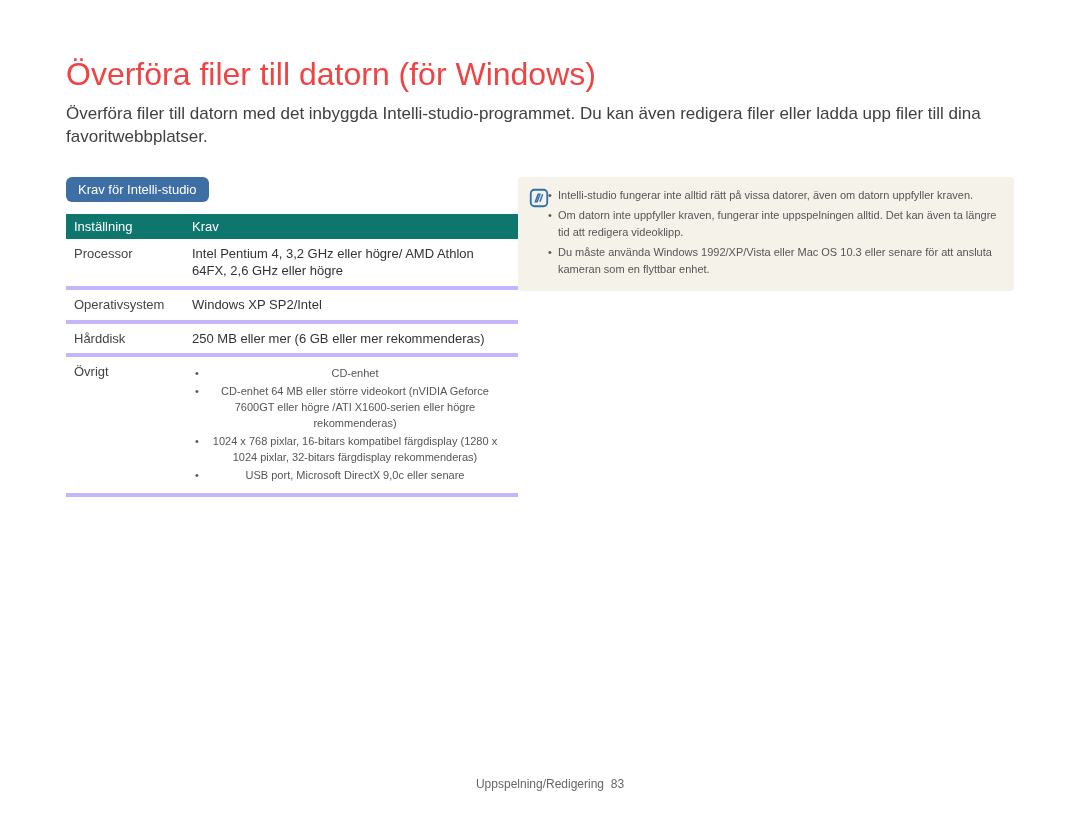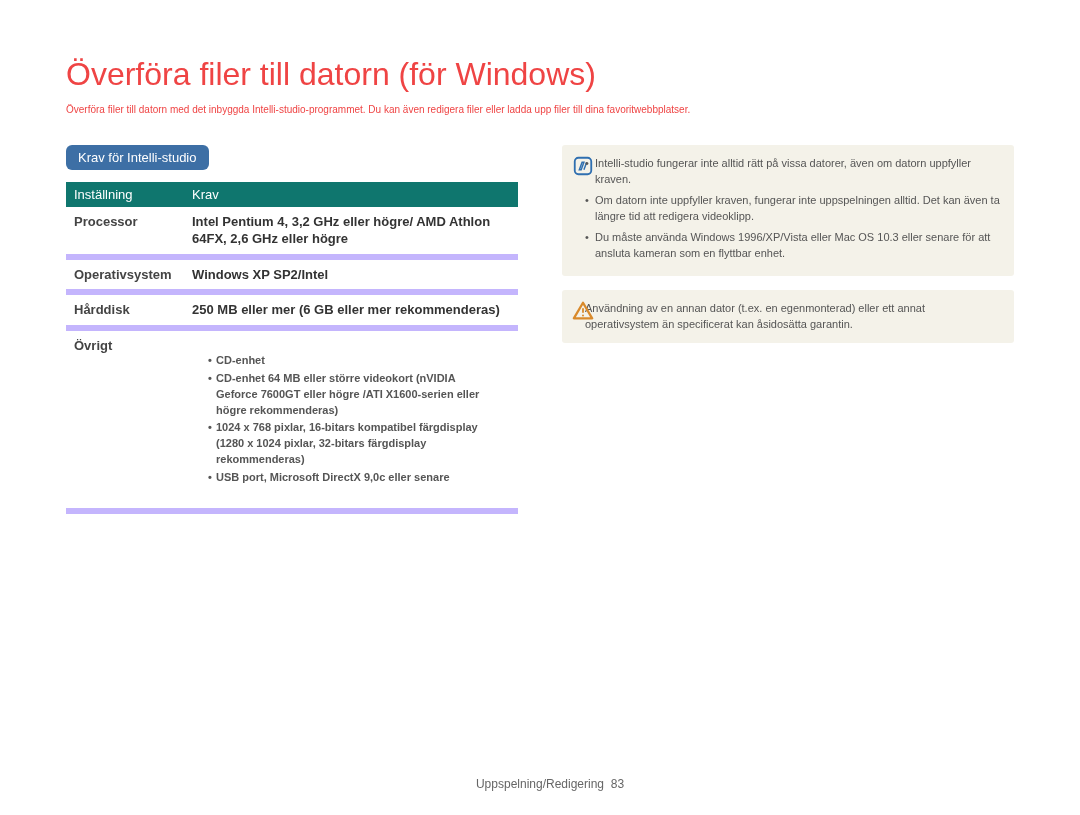--- a/index.html
+++ b/index.html
@@ -1,32 +1,32 @@
 <!DOCTYPE html>
 <html><head>
 <meta charset="utf-8">
 <style>
   * { box-sizing: border-box; margin: 0; padding: 0; }
   html, body { width: 1080px; height: 815px; background: #fff; font-family: Arial, Helvetica, sans-serif; color: #333; }
   .page { padding: 56px 66px 0 66px; position: relative; height: 100%; }
   h1.title { color: #ef4444; font-weight: 400; font-size: 32px; letter-spacing: 0; margin-bottom: 10px; }
-  .intro { font-size: 10px; color: #ef4444; margin-bottom: 28px; line-height: 1.35; }
-  .columns { display: flex; gap: 44px; }
+  .intro { font-size: 17px; color: #404040; margin-bottom: 28px; line-height: 1.35; }
+  .columns { display: flex; }
   .col-left { width: 452px; }
   .col-right { flex: 1; }
   .section-pill { display: inline-block; background: #3d6fa5; color: #fff; font-size: 13px; padding: 5px 12px 5px 12px; border-radius: 6px; margin-bottom: 12px; }
   table.req { width: 100%; border-collapse: collapse; font-size: 13px; }
   table.req th { text-align: left; font-weight: 400; color: #fff; background: #0f766e; padding: 5px 8px; font-size: 13px; }
   table.req th:first-child { width: 118px; }
-  table.req td { padding: 6px 8px; border-bottom: 6px solid #c4b5fd; vertical-align: top; line-height: 1.35; font-weight: bold; }
+  table.req td { padding: 6px 8px; border-bottom: 4px solid #c4b5fd; vertical-align: top; line-height: 1.35; }
   table.req td:first-child { color: #444; }
-  ul.small { list-style: none; padding: 0; margin: 16px; font-size: 11px; color: #555; line-height: 1.45; }
+  ul.small { list-style: none; padding: 0; margin: 3px; font-size: 11px; color: #555; line-height: 1.45; text-align: center; }
   ul.small li { position: relative; padding-left: 8px; margin-bottom: 2px; }
   ul.small li::before { content: "•"; position: absolute; left: 0; top: 0; }
-  .note-box { background: #f4f2e9; border-radius: 3px; padding: 10px 12px 10px 23px; position: relative; font-size: 11px; color: #555; line-height: 1.5; }
+  .note-box { background: #f4f2e9; border-radius: 3px; padding: 10px 12px 10px 30px; position: relative; font-size: 11px; color: #555; line-height: 1.5; }
   .note-box .icon { position: absolute; left: 10px; top: 10px; width: 22px; height: 22px; }
   .note-box.warn .icon svg path.tri { fill: none; stroke: #d98a2b; stroke-width: 2.5; }
   .note-box.info .icon svg rect { fill: none; stroke: #2f6fb0; stroke-width: 2; rx:4; }
   .note-box + .note-box { margin-top: 14px; }
   ul.notelist { list-style: none; padding: 0; margin: 0; }
   ul.notelist li { position: relative; padding-left: 10px; margin-bottom: 4px; }
   ul.notelist li::before { content: "•"; position: absolute; left: 0; top: 0; }
   .footer { position: absolute; bottom: 24px; left: 10px; width: 100%; text-align: center; font-size: 12px; color: #666; }
   .footer .pg { display: inline; }
 </style>
@@ -79,33 +79,23 @@
       <div class="note-box info">
         <span class="icon">
           <svg viewBox="0 0 24 24" width="22" height="22">
             <rect x="3" y="3" width="18" height="18" rx="4" fill="none" stroke="#2f6fb0" stroke-width="2"></rect>
             <path d="M8 16 L11 8 L13 8 L10 16 Z M13 16 L16 8" fill="none" stroke="#2f6fb0" stroke-width="1.6"></path>
           </svg>
         </span>
         <ul class="notelist">
           <li>Intelli-studio fungerar inte alltid rätt på vissa datorer, även om datorn uppfyller kraven.</li>
           <li>Om datorn inte uppfyller kraven, fungerar inte uppspelningen alltid. Det kan även ta längre tid att redigera videoklipp.</li>
-          <li>Du måste använda Windows 1996/XP/Vista eller Mac OS 10.3 eller senare för att ansluta kameran som en  flyttbar enhet.</li>
+          <li>Du måste använda Windows 1992/XP/Vista eller Mac OS 10.3 eller senare för att ansluta kameran som en  flyttbar enhet.</li>
         </ul>
       </div>
 
-      <div class="note-box warn">
-        <span class="icon">
-          <svg viewBox="0 0 24 24" width="22" height="22">
-            <path class="tri" d="M12 3 L22 20 L2 20 Z" fill="none" stroke="#d98a2b" stroke-width="2" stroke-linejoin="round"></path>
-            <line x1="12" y1="9" x2="12" y2="14" stroke="#d98a2b" stroke-width="2"></line>
-            <circle cx="12" cy="17" r="1.1" fill="#d98a2b"></circle>
-          </svg>
-        </span>
-        <span>Användning av en annan dator (t.ex. en egenmonterad) eller ett annat operativsystem än specificerat kan åsidosätta garantin.</span>
-      </div>
     </div>
   </div>
 
   <div class="footer">
     <span>Uppspelning/Redigering</span>&nbsp;&nbsp;<span class="pg">83</span>
   </div>
 </div>
 
 </body></html>

